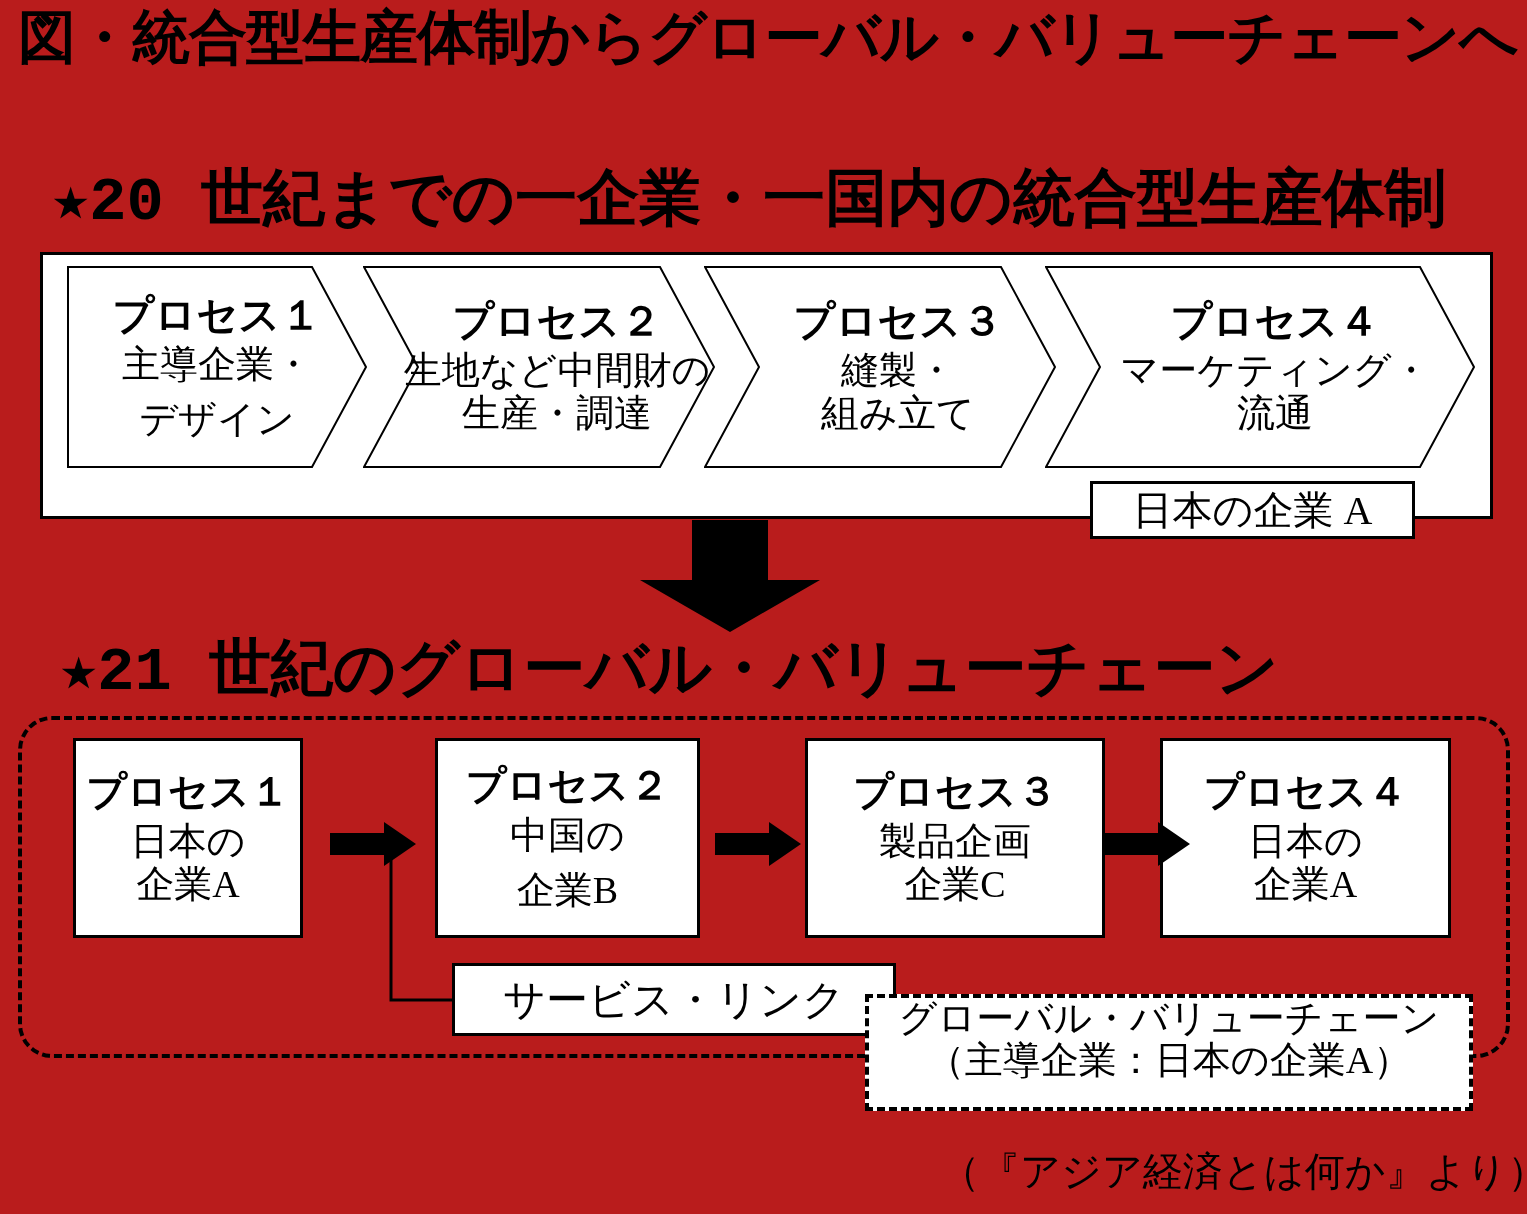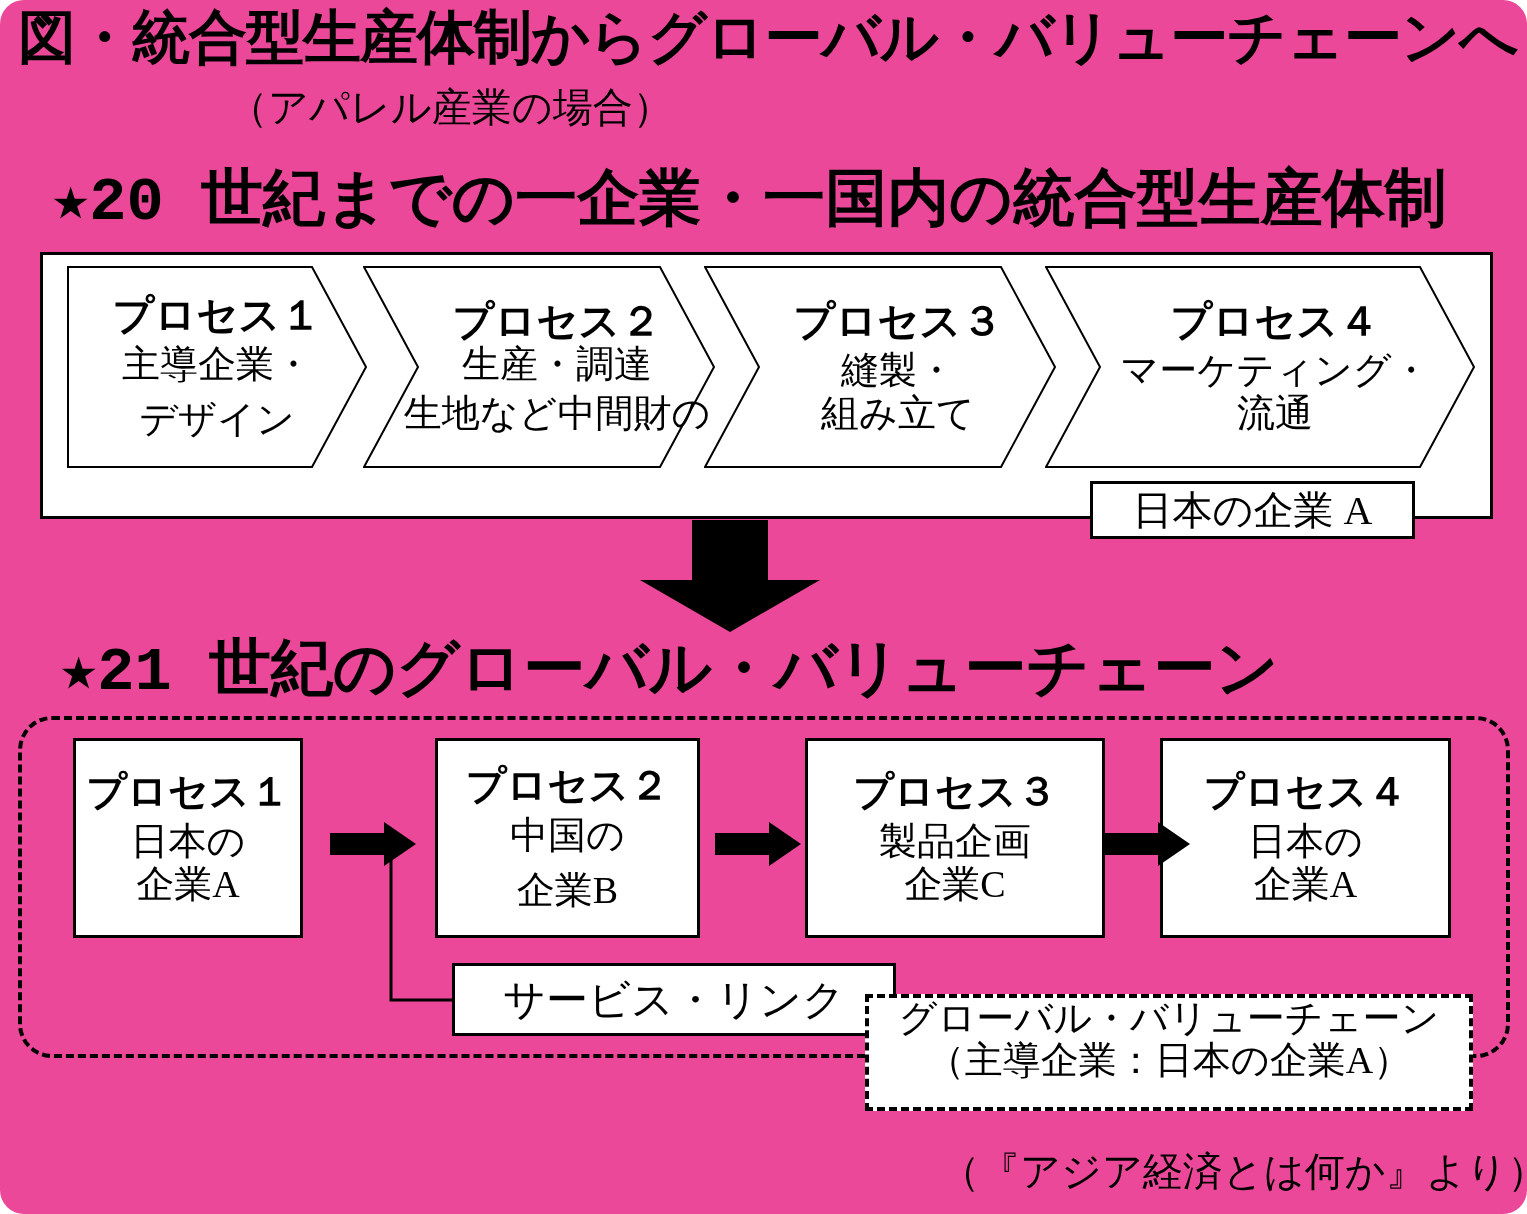--- a/index.html
+++ b/index.html
@@ -8,23 +8,22 @@
     background: #ffffff;
   }
   body {
     font-family: "Liberation Serif", "DejaVu Serif", serif;
     color: #000000;
   }
   #page {
     position: relative;
     width: 1527px;
     height: 1214px;
-    background: #ec4899;
+    background: #b91c1c;
     overflow: hidden;
-    border-radius: 24px;
   }
   .abs { position: absolute; }
 
   
   #title {
     left: 18px; top: 8px;
     width: 1500px;
     font-family: "DejaVu Sans", "Liberation Sans", sans-serif;
     font-weight: bold;
     font-size: 58px;
@@ -191,21 +190,20 @@
     font-size: 40px;
     white-space: nowrap;
   }
 </style>
 </head>
 <body>
 
 <div id="page">
 
   <div class="abs" id="title">図・統合型生産体制からグローバル・バリューチェーンへ</div>
-  <div class="abs" id="subtitle">（アパレル産業の場合）</div>
 
   <div class="abs section-head" id="head1">★20 世紀までの一企業・一国内の統合型生産体制</div>
 
   <div class="abs" id="outer-box"></div>
 
   <div class="abs chev-wrap" id="chev1">
     <div class="chev">
       <svg viewBox="0 0 300 202" preserveAspectRatio="none">
         <polygon points="1,1 245,1 299,101 245,201 1,201" fill="#ffffff" stroke="#000000" stroke-width="2"></polygon>
       </svg>
@@ -217,22 +215,22 @@
     </div>
   </div>
 
   <div class="abs chev-wrap" id="chev2">
     <div class="chev">
       <svg viewBox="0 0 352 202" preserveAspectRatio="none">
         <polygon points="1,1 297,1 351,101 297,201 1,201 55,101" fill="#ffffff" stroke="#000000" stroke-width="2"></polygon>
       </svg>
       <div class="chev-text" style="padding-left:36px">
         <div class="proc-title">プロセス２</div>
+        <div class="proc-body">生地など中間財の</div>
         <div class="proc-body" style="margin-top:0">生産・調達</div>
-        <div class="proc-body">生地など中間財の</div>
       </div>
     </div>
   </div>
 
   <div class="abs chev-wrap" id="chev3">
     <div class="chev">
       <svg viewBox="0 0 352 202" preserveAspectRatio="none">
         <polygon points="1,1 297,1 351,101 297,201 1,201 55,101" fill="#ffffff" stroke="#000000" stroke-width="2"></polygon>
       </svg>
       <div class="chev-text" style="padding-left:36px">

